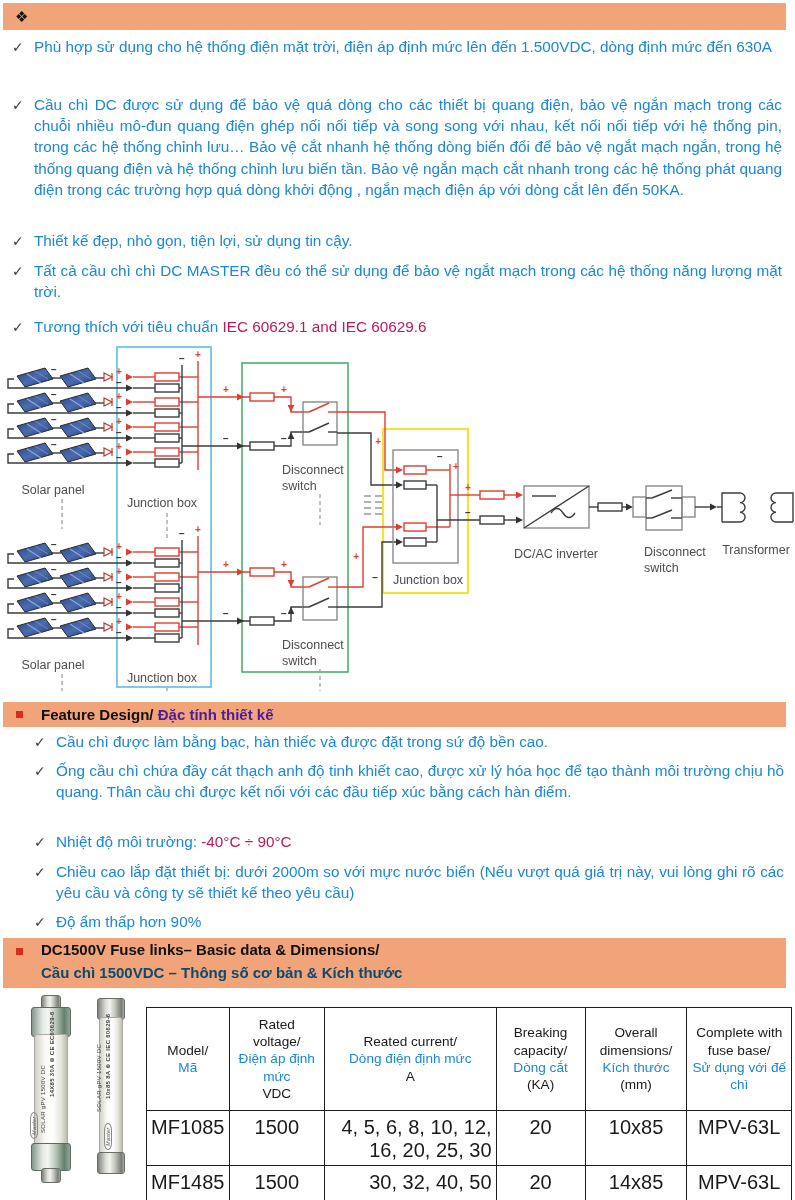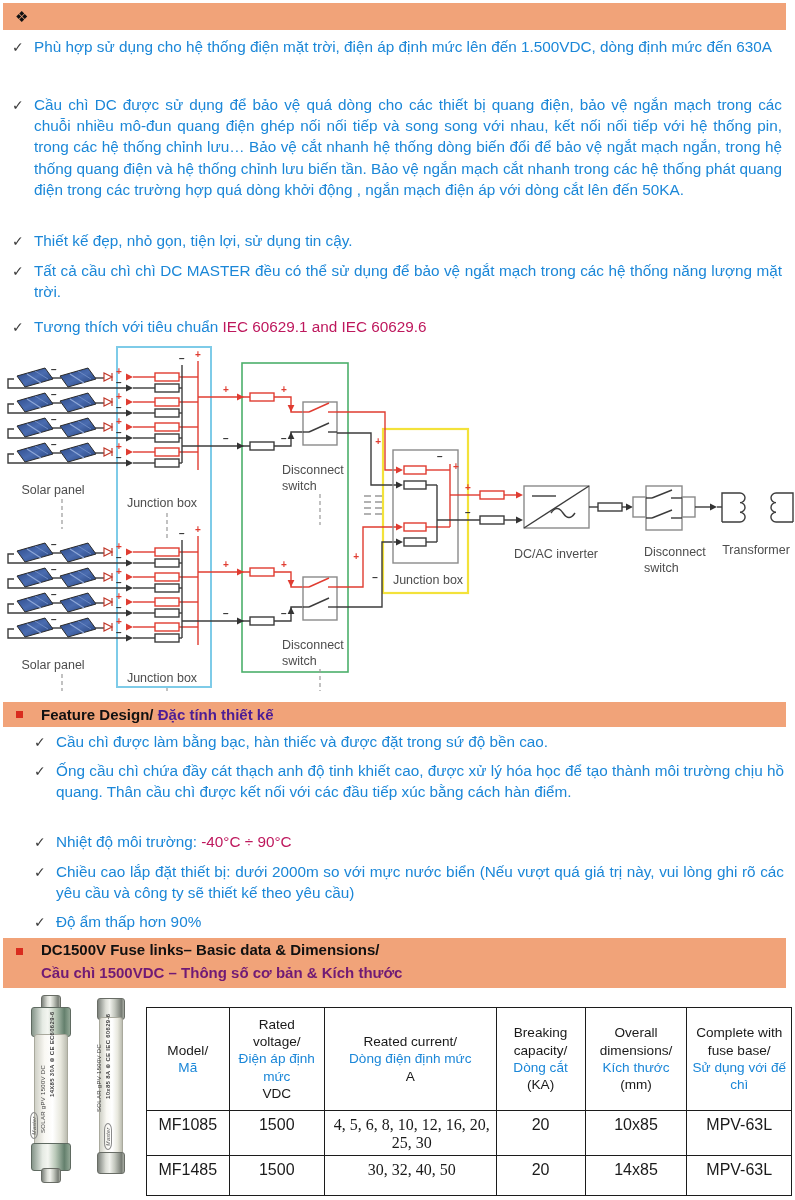--- a/index.html
+++ b/index.html
@@ -11,21 +11,21 @@
   .bar1 .t-bk{position:absolute;left:36px;font-size:15.5px;font-weight:bold;color:#111;}
   .bar1 .t-bl{font-weight:bold;color:#1b87d8;}
   .sqbullet{position:absolute;left:13px;width:7px;height:7px;background:#d92c1e;}
   .bar2{top:702px;height:25px;line-height:25px;}
   .bar2 .sqbullet{top:9px;}
   .bar2 .t-bk{position:absolute;left:38px;font-size:15px;font-weight:bold;color:#111;}
   .bar2 .t-bl{font-weight:bold;color:#4c1d95;}
   .bar3{top:938px;height:50px;}
   .bar3 .sqbullet{top:10px;}
   .bar3 .l1{position:absolute;left:38px;top:3px;font-size:15px;font-weight:bold;color:#111;}
-  .bar3 .l2{position:absolute;left:38px;top:26px;font-size:15px;font-weight:bold;color:#701a75;}
+  .bar3 .l2{position:absolute;left:38px;top:26px;font-size:15px;font-weight:bold;color:#0c4a6e;}
   .ib,.fb{position:absolute;font-size:15.3px;line-height:21.2px;color:#1b87d8;text-align:justify;}
   .ib{left:8px;width:748px;padding-left:26px;}
   .fb{left:32px;width:728px;padding-left:24px;}
   .chk{position:absolute;left:4px;top:1px;color:#3d3d3d;font-size:14px;text-align:left;}
   .fb .chk{left:2px;}
   .bk{color:#be185d;}
   .diagram{position:absolute;left:0;top:346px;width:795px;height:345px;}
   .rl{stroke:#e03c31;stroke-width:1.4;fill:none;}
   .kl{stroke:#3c3c3c;stroke-width:1.4;fill:none;}
   .kr{stroke:#c0392b;stroke-width:1.2;fill:none;}
@@ -36,22 +36,22 @@
   .r{fill:#e03c31;}.k2{fill:#333;}
   .lbl{font-family:"Liberation Sans",sans-serif;font-size:12.5px;fill:#4d4d4d;}
   .dsh{stroke:#999;stroke-width:1.2;stroke-dasharray:4 3;fill:none;}
   .dsh2{stroke:#666;stroke-width:1.2;fill:none;}
   .bluebox{fill:none;stroke:#7ecbe8;stroke-width:2;}
   .greenbox{fill:none;stroke:#4cb06b;stroke-width:1.6;}
   .yellowbox{fill:none;stroke:#f3e23a;stroke-width:2.2;}
   .spec-table{position:absolute;left:146px;top:1007px;width:646px;border-collapse:collapse;table-layout:fixed;}
   .spec-table th,.spec-table td{border:1.6px solid #1c1c1c;padding:3px 4px;font-weight:normal;}
   .spec-table th{height:96px;font-size:13.6px;line-height:1.28;text-align:center;vertical-align:middle;}
-  .spec-table td{font-size:16px;vertical-align:top;text-align:center;padding-top:5px;}
-  .spec-table .cur{text-align:center;padding-left:7px;font-family:Liberation Serif, serif;}
+  .spec-table td{font-size:20px;vertical-align:top;text-align:center;padding-top:5px;}
+  .spec-table .cur{text-align:right;padding-left:7px;}
   .spec-table tr.r1 td{height:34px;} .spec-table tr.r2 td{height:31px;}
   .h-vi{color:#1b87d8;}
   .products{position:absolute;left:14px;top:993px;width:135px;height:200px;}
   .metalA{background:linear-gradient(90deg,#86958a,#e6ebe4 28%,#f4f6f1 42%,#b9c8b8 62%,#64806d 85%,#93a896);border:1px solid #5f6a61;border-radius:3px;}
   .metalB{background:linear-gradient(90deg,#7d827c,#dcded7 30%,#f2f3ee 45%,#c2c6bd 65%,#777c74 90%,#a9ada4);border:1px solid #696d66;border-radius:3px;}
   .fpart{position:absolute;}
   .fbody{background:linear-gradient(90deg,#cfd0c6,#f9f8f3 30%,#ffffff 55%,#e8e8de 80%,#bcbdb1);border:1px solid #a9a99d;border-radius:3px;}
   .vtext{position:absolute;transform:rotate(-90deg);transform-origin:0 100%;white-space:nowrap;
          font-size:6px;color:#3f3f3f;letter-spacing:0.3px;line-height:8px;}
   .vbrand{font-size:5.5px;font-style:italic;color:#555;border:1px solid #8a8a8a;border-radius:7px/4px;padding:0 3px;}

